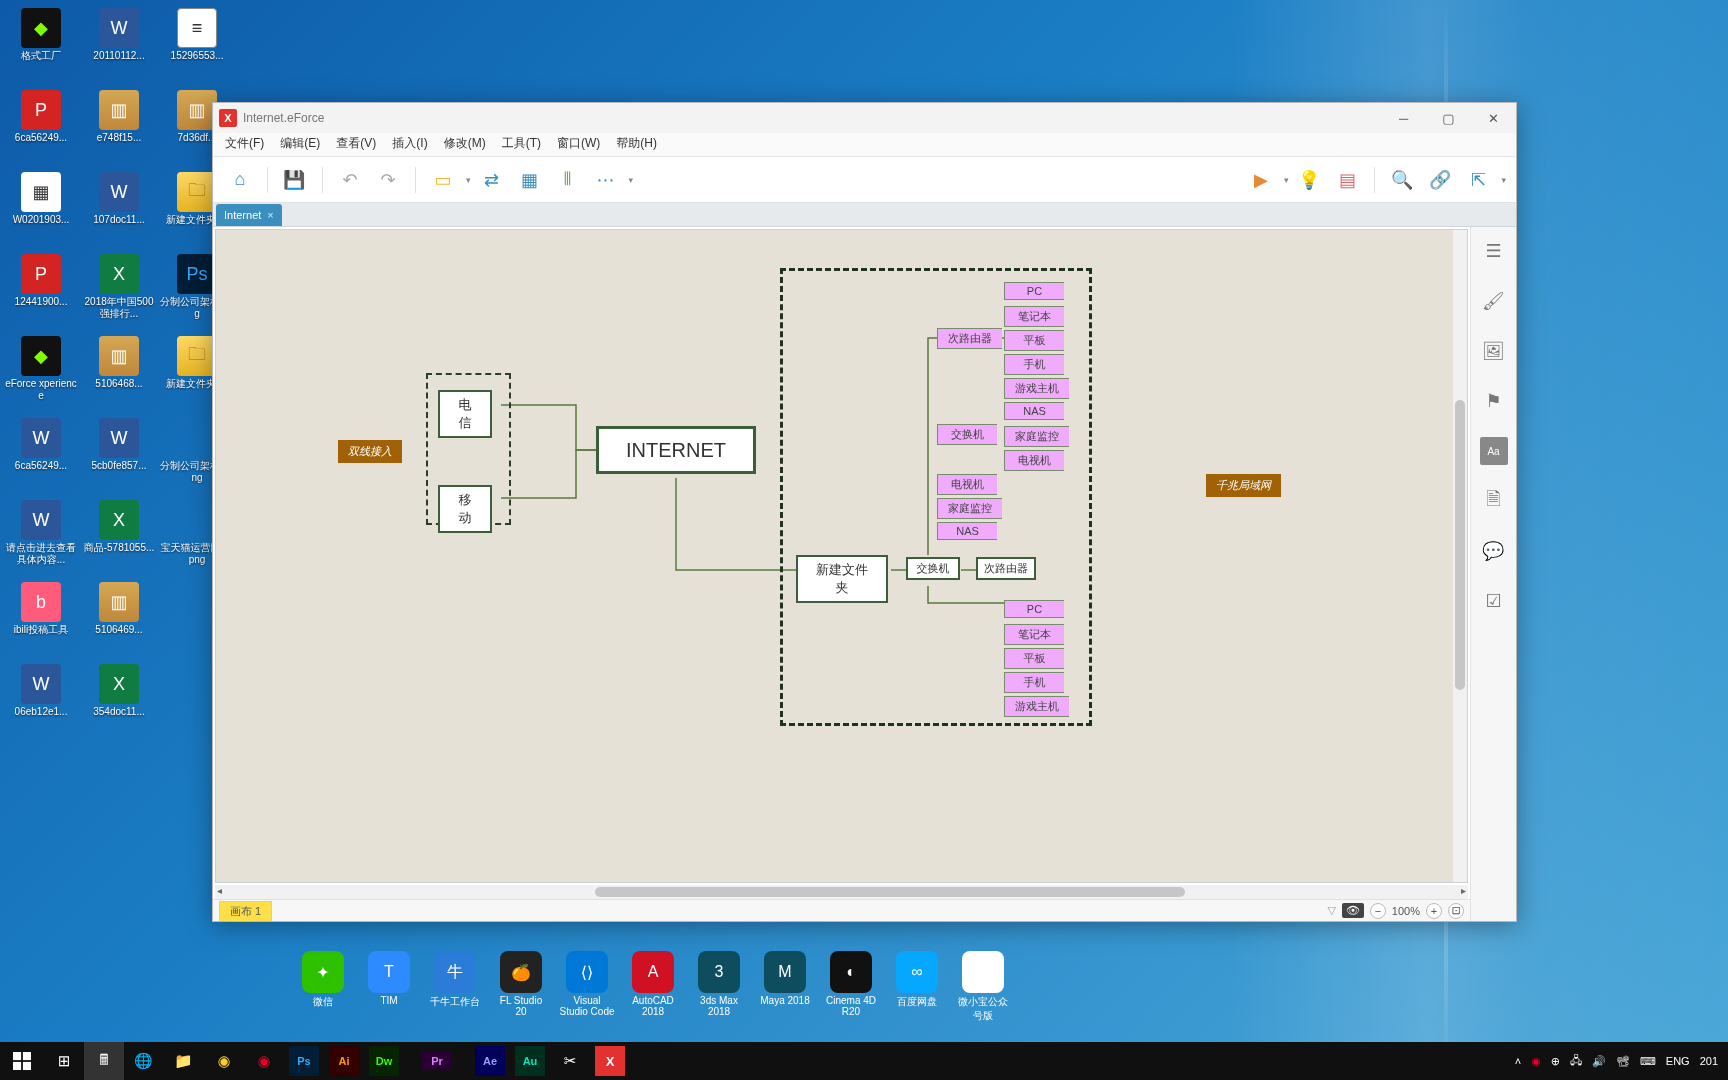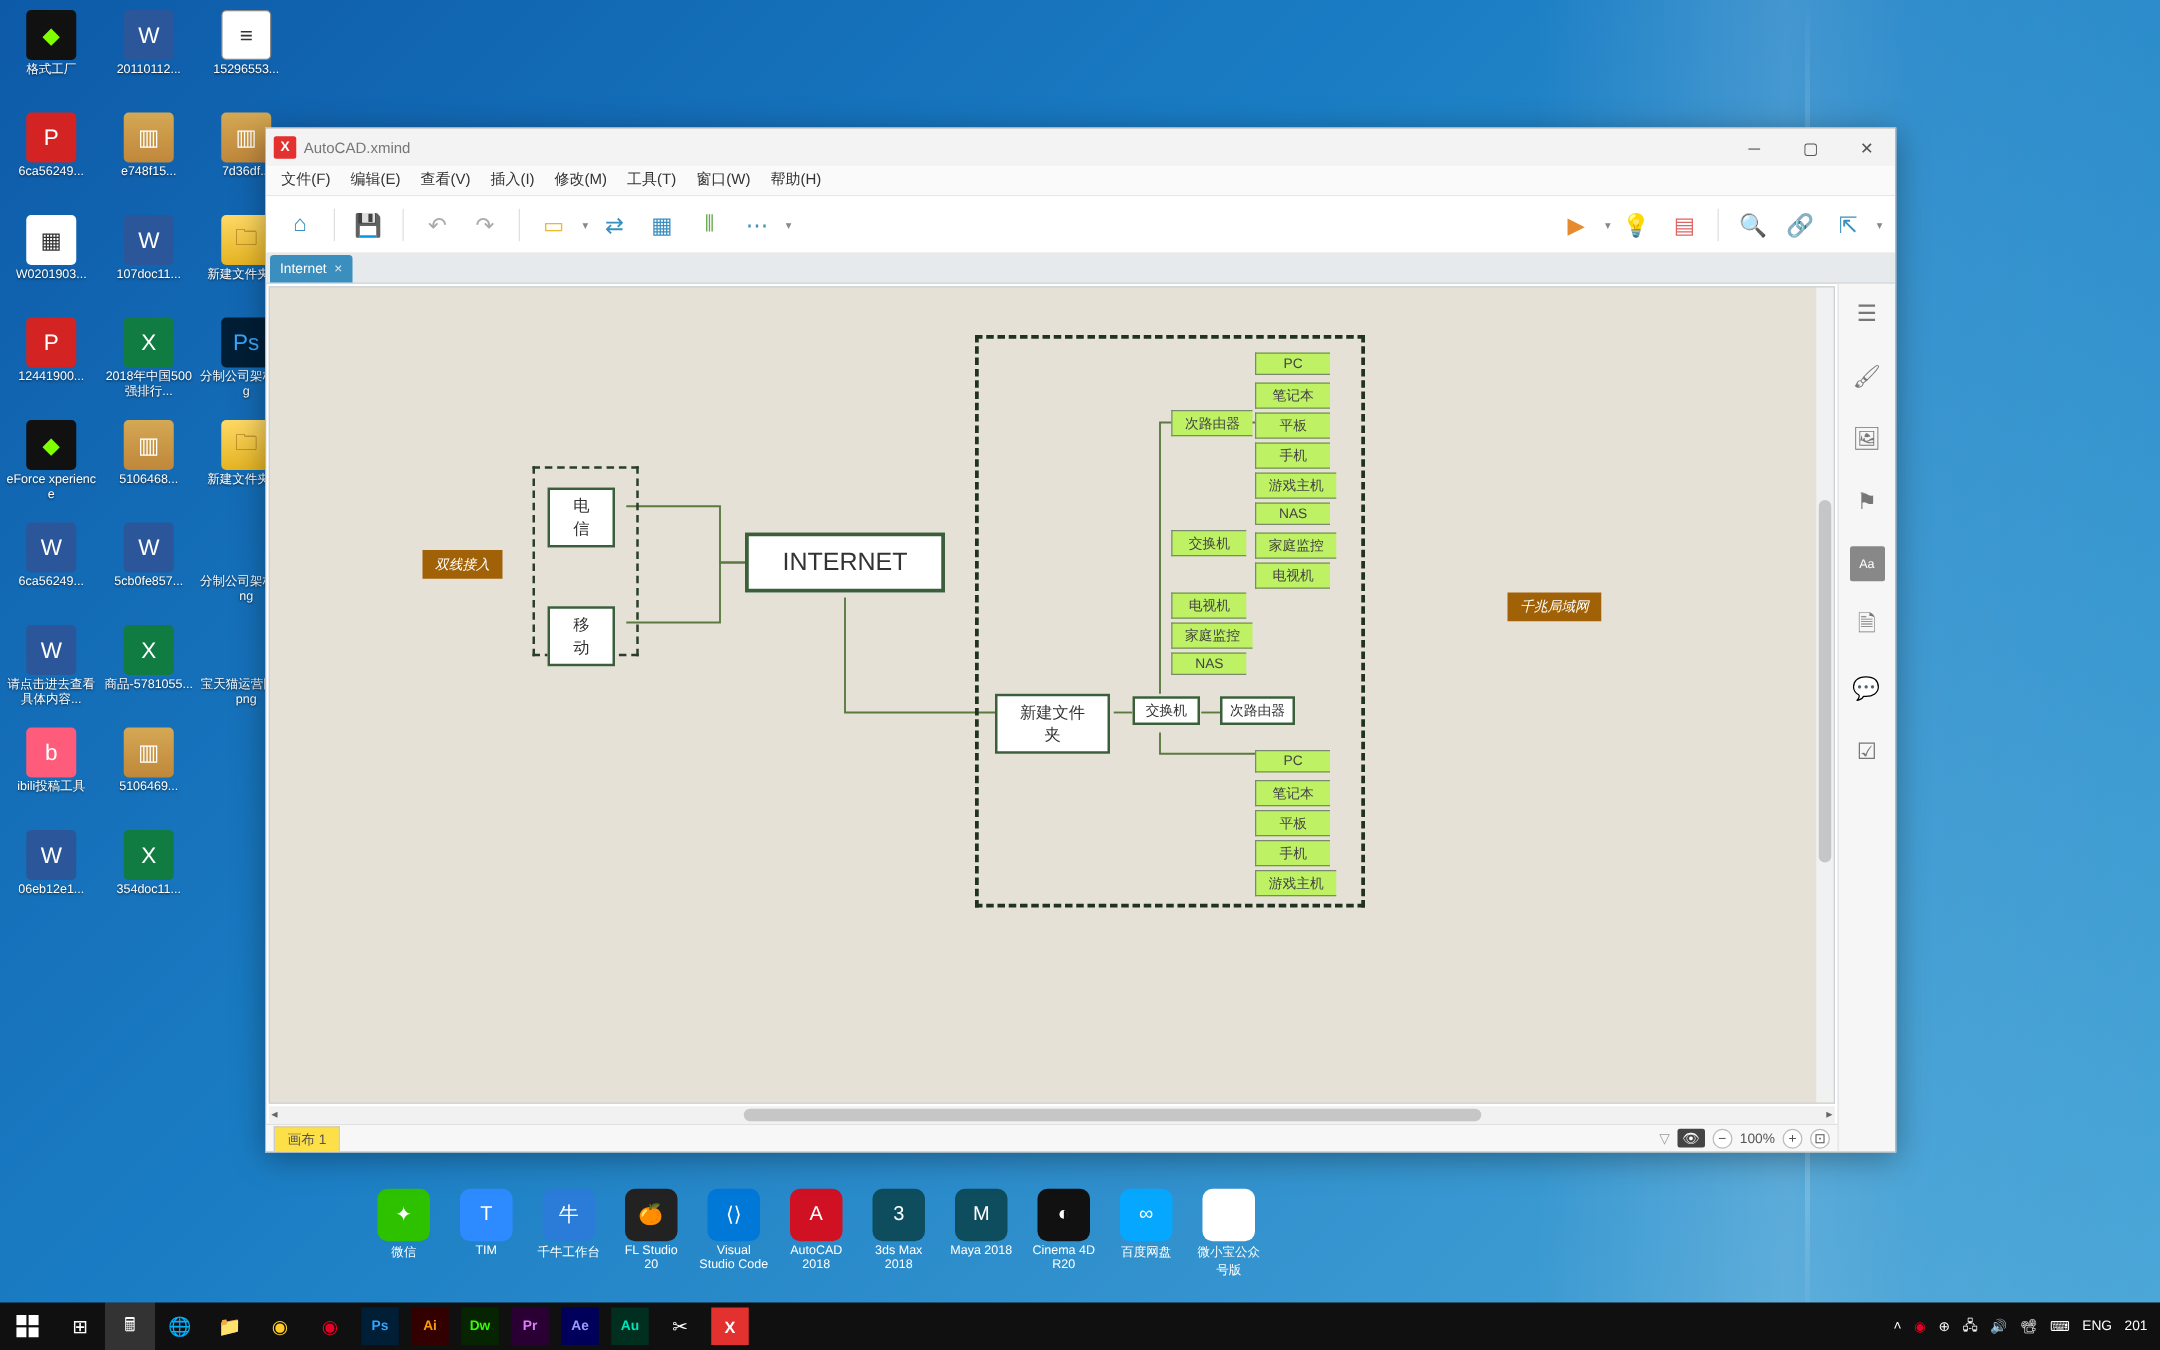--- a/index.html
+++ b/index.html
@@ -45,21 +45,21 @@
 .chev{font-size:9px;color:#888;margin-left:2px;cursor:pointer}
 
 .tabrow{height:24px;background:#e6eaed;display:flex;align-items:flex-end;border-bottom:1px solid #cad5dc}
 .tab{height:22px;background:#3a8fbf;color:#fff;font-size:11px;padding:0 8px;display:flex;align-items:center;gap:6px;border-radius:3px 3px 0 0;margin-left:3px}
 .tab-x{cursor:pointer;opacity:0.8}
 
 .workarea{flex:1;display:flex;min-height:0}
 .canvaswrap{flex:1;display:flex;flex-direction:column;min-width:0}
 .canvas{flex:1;background:#e6e1d6;position:relative;overflow:hidden;border:1px solid #cbd0d4;margin:2px}
 .canvas .node{position:absolute;background:#fff;border:2px solid #3a5f3a;padding:4px 14px;font-size:13px;color:#333;text-align:center}
-.canvas .leaf{position:absolute;background:#bef264;border:1px solid #7a8a6f;border-right:none;padding:2px 10px;font-size:11px;color:#444;min-width:60px;text-align:center}
+.canvas .leaf{position:absolute;background:#f0abfc;border:1px solid #7a8a6f;border-right:none;padding:2px 10px;font-size:11px;color:#444;min-width:60px;text-align:center}
 .canvas .label{position:absolute;background:#a16207;color:#fff;font-size:11px;font-style:italic;padding:4px 10px}
 .canvas .grpbox{position:absolute;border:2px dashed #2a3e2a}
 .canvas svg.lines{position:absolute;left:0;top:0;width:100%;height:100%;pointer-events:none}
 .canvas svg.lines path{stroke:#5a7a3f;stroke-width:1.5;fill:none}
 .canvas .vsb{position:absolute;right:0;top:0;width:14px;height:100%;background:#f1f1f1}
 .canvas .vsb .th{position:absolute;left:2px;top:170px;width:10px;height:290px;background:#c6c6c6;border-radius:5px}
 .hsb{height:14px;background:#f1f1f1;position:relative;margin:0 2px}
 .hsb .th{position:absolute;top:2px;left:380px;height:10px;width:590px;background:#c6c6c6;border-radius:5px}
 .hsb .ar{position:absolute;top:0;font-size:10px;color:#666}
 
@@ -235,21 +235,21 @@
     </div>
     <div class="dai">
       <div class="ic2 ic-xb">☺</div>
       <div>微小宝公众号版</div>
     </div>
   </div>
 
 <div class="win">
   <div class="titlebar">
     <div class="app-icon">X</div>
-    <div class="title">AutoCAD.xmind</div>
+    <div class="title">Internet.eForce</div>
     <div class="winbtns">
       <div class="winbtn">─</div>
       <div class="winbtn">▢</div>
       <div class="winbtn">✕</div>
     </div>
   </div>
   <div class="menubar" id="menubar">
       <div class="mi">文件(F)</div>
       <div class="mi">编辑(E)</div>
       <div class="mi">查看(V)</div>
@@ -392,21 +392,21 @@
   </div>
   <div class="tkic">⊞</div>
   <div class="tkic" style="background:rgba(255,255,255,0.15)">🖩</div>
   <div class="tkic">🌐</div>
   <div class="tkic">📁</div>
   <div class="tkic" style="color:#ffcd29">◉</div>
   <div class="tkic" style="color:#e60026">◉</div>
   <div class="tkic" style="background:#001e36;color:#31a8ff;width:30px;height:30px;margin:0 5px;font-size:11px;font-weight:bold">Ps</div>
   <div class="tkic" style="background:#330000;color:#ff9a00;width:30px;height:30px;margin:0 5px;font-size:11px;font-weight:bold">Ai</div>
   <div class="tkic" style="background:#072401;color:#35fa00;width:30px;height:30px;margin:0 5px;font-size:11px;font-weight:bold">Dw</div>
-  <div class="tkic" style="background:#2a0034;color:#e07cff;width:30px;height:30px;margin:0 5px;font-size:11px;font-weight:bold">Pr</div>
+  <div class="tkic" style="background:#2a0034;color:#e07cff;width:30px;height:18px;margin:0 18px;font-size:11px;font-weight:bold">Pr</div>
   <div class="tkic" style="background:#00005b;color:#9999ff;width:30px;height:30px;margin:0 5px;font-size:11px;font-weight:bold">Ae</div>
   <div class="tkic" style="background:#002e1f;color:#00e4bb;width:30px;height:30px;margin:0 5px;font-size:11px;font-weight:bold">Au</div>
   <div class="tkic">✂</div>
   <div class="tkic" style="background:#e2312f;color:#fff;width:30px;height:30px;margin:0 5px;font-size:13px;font-weight:bold">X</div>
   <div class="tksp"></div>
   <div class="tray">
     <span class="ti">˄</span>
     <span class="ti" style="color:#e60026">◉</span>
     <span class="ti">⊕</span>
     <span class="ti">🖧</span>

